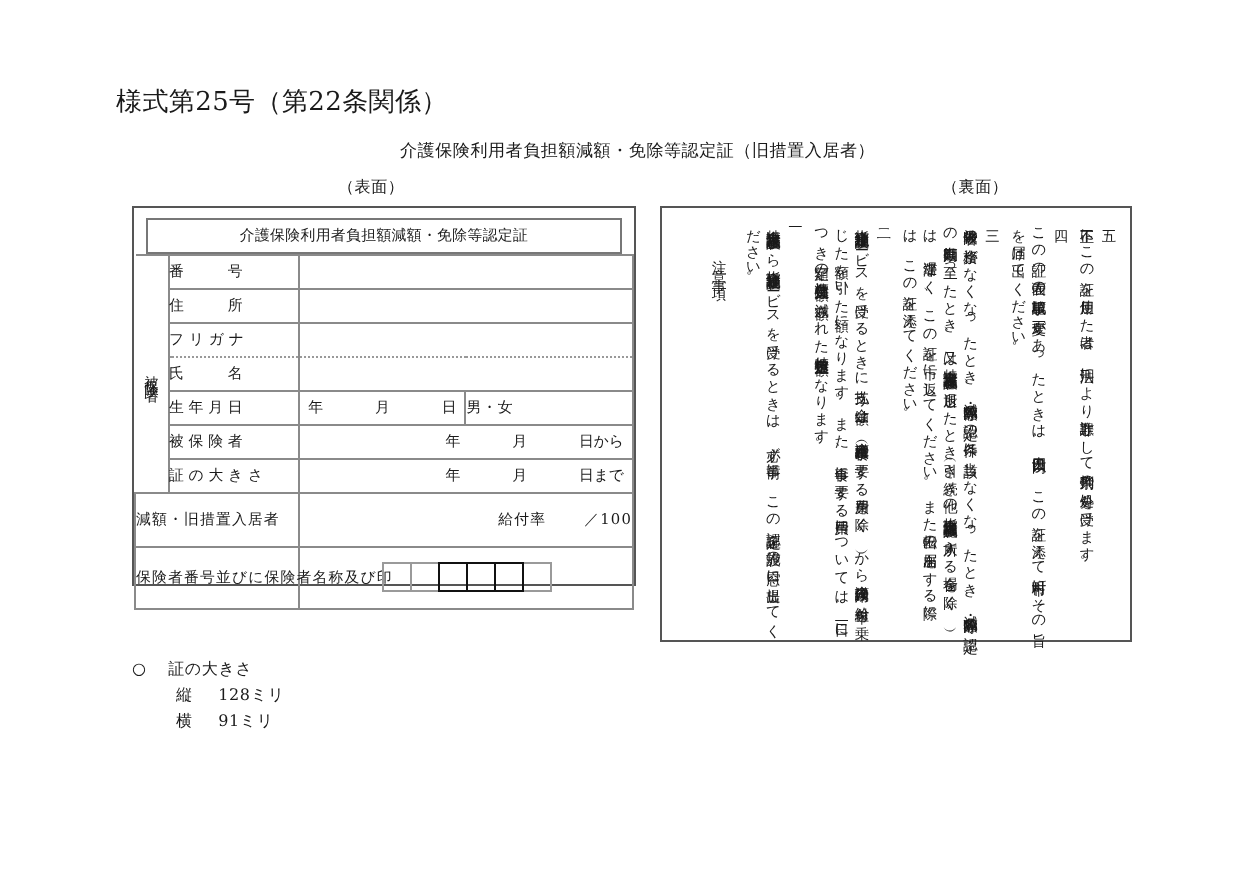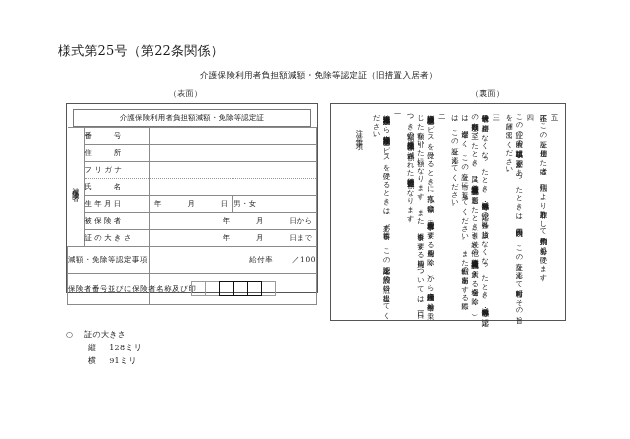--- a/index.html
+++ b/index.html
@@ -295,21 +295,21 @@
         <td class="rlbl">証の大きさ</td>
         <td colspan="2">
           <div class="dt-row">
             <span>年</span>
             <span class="g">月</span>
             <span class="g">日まで</span>
           </div>
         </td>
       </tr>
       <tr>
-        <td class="rlbl tight" colspan="2" style="height:26px;">減額・免除等認定事項</td>
+        <td class="rlbl tight" colspan="2" style="height:26px;">減額・旧措置入居者</td>
         <td class="rate-cell" colspan="2">
           <span>給付率</span>
           <span class="sep">／100</span>
         </td>
       </tr>
       <tr>
         <td class="rlbl tight" colspan="2" style="height:30px;">保険者番号並びに保険者名称及び印</td>
         <td colspan="2">
           <div class="boxes" id="insurer-boxes">
                 <span></span>

